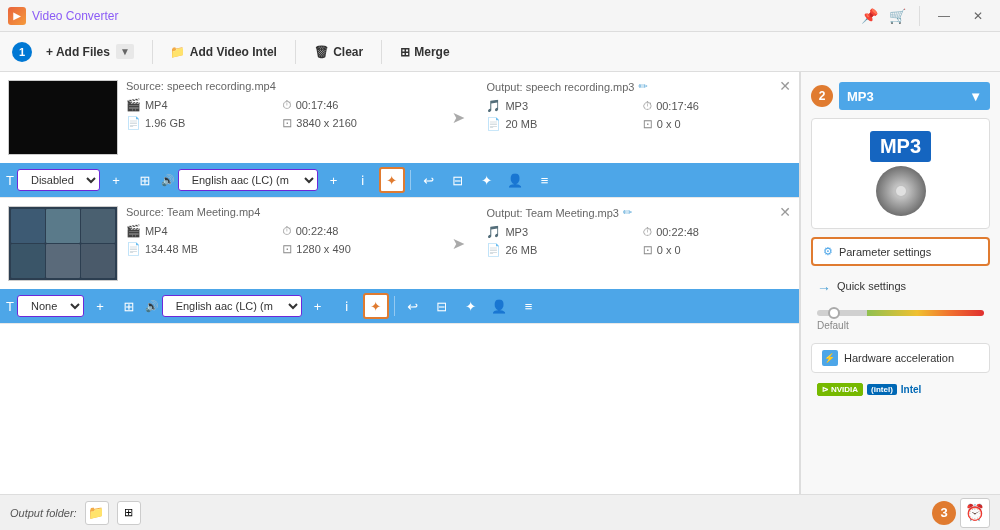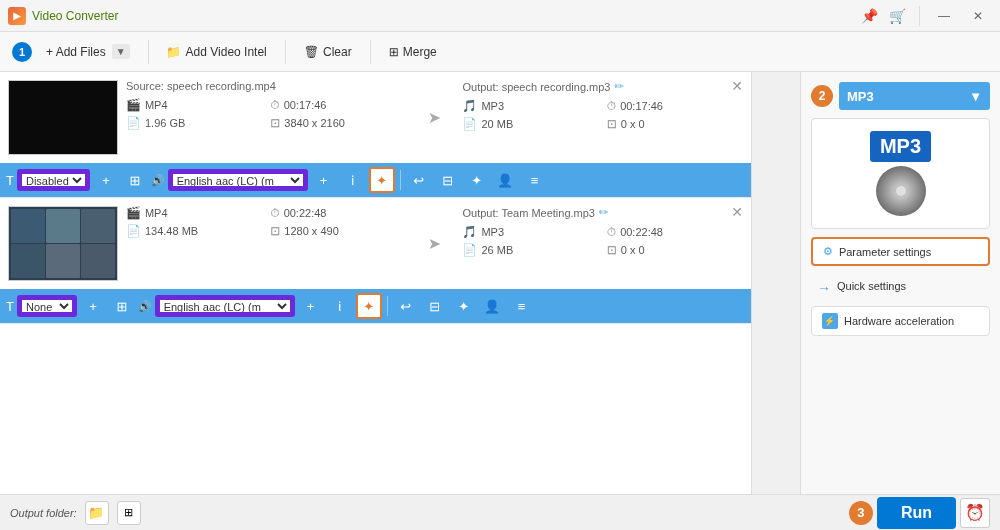--- a/index.html
+++ b/index.html
@@ -2,33 +2,33 @@
 <html><head>
   <meta charset="utf-8">
   <style>
     * { box-sizing: border-box; margin: 0; padding: 0; }
     body { font-family: 'Segoe UI', Arial, sans-serif; background: #f0f0f0; font-size: 12px; color: #333; width: 1000px; height: 530px; overflow: hidden; }
     
     
     .title-bar { background: #f5f5f5; height: 32px; display: flex; align-items: center; padding: 0 8px; border-bottom: 1px solid #ddd; justify-content: space-between; }
     .title-bar-left { display: flex; align-items: center; gap: 6px; }
     .app-icon { width: 18px; height: 18px; background: linear-gradient(135deg, #e8643c, #f59a3c); border-radius: 3px; display: flex; align-items: center; justify-content: center; color: white; font-size: 10px; }
-    .title-text { font-size: 12px; color: #4d7c0f; }
+    .title-text { font-size: 12px; color: #8b5cf6; }
     .title-btn { width: 28px; height: 20px; border: none; background: none; cursor: pointer; font-size: 12px; color: #666; display: flex; align-items: center; justify-content: center; }
     .title-icon-btn { width: 22px; height: 22px; border: none; background: none; cursor: pointer; color: #888; font-size: 14px; display: flex; align-items: center; justify-content: center; }
 
     
     .toolbar { background: #f8f8f8; height: 40px; display: flex; align-items: center; padding: 0 12px; gap: 4px; border-bottom: 1px solid #ddd; }
     .step-badge { width: 20px; height: 20px; background: #0078d4; border-radius: 50%; color: white; font-size: 11px; font-weight: bold; display: flex; align-items: center; justify-content: center; }
-    .toolbar-btn { display: flex; align-items: center; gap: 4px; padding: 4px 10px; border: none; background: none; cursor: pointer; color: #333; font-size: 12px; border-radius: 3px; }
+    .toolbar-btn { display: flex; align-items: center; gap: 4px; padding: 4px 10px; border: none; background: none; cursor: pointer; color: #333; font-size: 12px; border-radius: 3px; font-weight: bold; }
     .toolbar-separator { width: 1px; height: 24px; background: #ddd; margin: 0 4px; }
     .dropdown-arrow { font-size: 10px; color: #666; background: #e8e8e8; padding: 2px 4px; border-radius: 2px; margin-left: 2px; }
 
     
-    .main { display: flex; height: calc(530px - 32px - 40px - 36px); gap: 48px; }
+    .main { display: flex; height: calc(530px - 32px - 40px - 36px); }
     
     
     .left-panel { flex: 1; background: #fff; overflow-y: auto; border-right: 1px solid #ddd; }
     
     
     .file-item { border-bottom: 1px solid #e8e8e8; }
     .file-info-row { display: flex; align-items: stretch; padding: 8px; gap: 8px; position: relative; }
     .file-thumbnail { width: 110px; height: 75px; background: #1a1a2e; flex-shrink: 0; border: 1px solid #ccc; overflow: hidden; display: flex; align-items: center; justify-content: center; }
     .thumbnail-black { background: #0a0a0a; width: 100%; height: 100%; }
     .thumbnail-meeting { background: #2c3e50; width: 100%; height: 100%; display: grid; grid-template-columns: repeat(3, 1fr); grid-template-rows: repeat(2, 1fr); gap: 1px; padding: 2px; }
@@ -51,21 +51,21 @@
     .file-output { flex: 1; }
     .file-source-out { font-size: 11px; color: #666; margin-bottom: 6px; display: flex; align-items: center; gap: 4px; }
     .edit-icon { color: #4a9fd4; cursor: pointer; font-size: 11px; }
     
     .close-btn { position: absolute; top: 6px; right: 6px; width: 16px; height: 16px; border: none; background: none; cursor: pointer; color: #999; font-size: 14px; display: flex; align-items: center; justify-content: center; }
     
     
     .file-toolbar { background: #4da6e8; height: 34px; display: flex; align-items: center; padding: 0 6px; gap: 3px; }
     .ft-btn { width: 26px; height: 26px; border: none; background: none; cursor: pointer; color: white; font-size: 13px; display: flex; align-items: center; justify-content: center; border-radius: 3px; }
     .ft-btn.highlighted { background: white; color: #e07b30; border: 2px solid #e07b30; }
-    .ft-select { background: #fff; border: 5px solid #6d28d9; border-radius: 3px; height: 22px; padding: 0 0; font-size: 11px; color: #333; min-width: 60px; }
+    .ft-select { background: #fff; border: 1px solid #6d28d9; border-radius: 3px; height: 22px; padding: 0 9px; font-size: 11px; color: #333; min-width: 60px; }
     .ft-select-wide { min-width: 140px; }
     .ft-separator { width: 1px; height: 20px; background: rgba(255,255,255,0.4); margin: 0 2px; }
     
     
     .right-panel { width: 200px; background: #f8f8f8; padding: 10px; border-left: 1px solid #ddd; display: flex; flex-direction: column; gap: 8px; }
     .rp-title { font-size: 11px; color: #555; margin-bottom: 4px; }
     .format-dropdown { flex: 1; background: #4da6e8; border: none; border-radius: 3px; height: 28px; padding: 0 8px; font-size: 13px; font-weight: bold; color: white; display: flex; align-items: center; justify-content: space-between; cursor: pointer; }
     .format-arrow { color: white; }
     .step2-badge { width: 22px; height: 22px; background: #e07b30; border-radius: 50%; color: white; font-size: 12px; font-weight: bold; display: flex; align-items: center; justify-content: center; flex-shrink: 0; }
     
@@ -231,20 +231,21 @@
           <div class="thumbnail-meeting">
             <div class="meeting-cell"></div>
             <div class="meeting-cell"></div>
             <div class="meeting-cell"></div>
             <div class="meeting-cell"></div>
             <div class="meeting-cell"></div>
             <div class="meeting-cell"></div>
           </div>
         </div>
         <div class="file-details">
+          <div class="file-source">Source: Team Meeting.mp4</div>
           <div class="file-meta">
             <div class="meta-item">
                 <span class="meta-icon">🎬</span>
                 <span>MP4</span>
               </div>
             <div class="meta-item">
                 <span class="meta-icon">⏱</span>
                 <span>00:22:48</span>
               </div>
             <div class="meta-item">
@@ -329,31 +330,41 @@
     <button class="param-btn">
       <span style="color:#4da6e8;">⚙</span>
       <span>Parameter settings</span>
     </button>
 
     <div class="quick-setting">
       <span class="quick-icon">→</span>
       <span>Quick settings</span>
     </div>
 
+    <div class="slider-area">
+      <div class="slider-track">
+        <div class="slider-thumb"></div>
+      </div>
+      <div class="slider-label">Default</div>
+    </div>
 
     <button class="hw-accel-btn">
       <div class="hw-icon">⚡</div>
       <span>Hardware acceleration</span>
     </button>
 
+    <div class="nvidia-intel">
+      <span class="nvidia-logo">⊳ <span>NVIDIA</span></span>
+      <span class="intel-logo">(intel)</span>
+      <span class="intel-text">Intel</span>
+    </div>
   </div>
 </div>
 
 <div class="bottom-bar">
   <span class="output-label">Output folder:</span>
   <button class="folder-btn">📁</button>
   <button class="copy-btn">⊞</button>
   <div class="run-area">
     <div class="step3-badge">3</div>
-    <button class="run-btn">Run</button>
     <button class="alarm-btn">⏰</button>
   </div>
 </div>
 
 </body></html>

